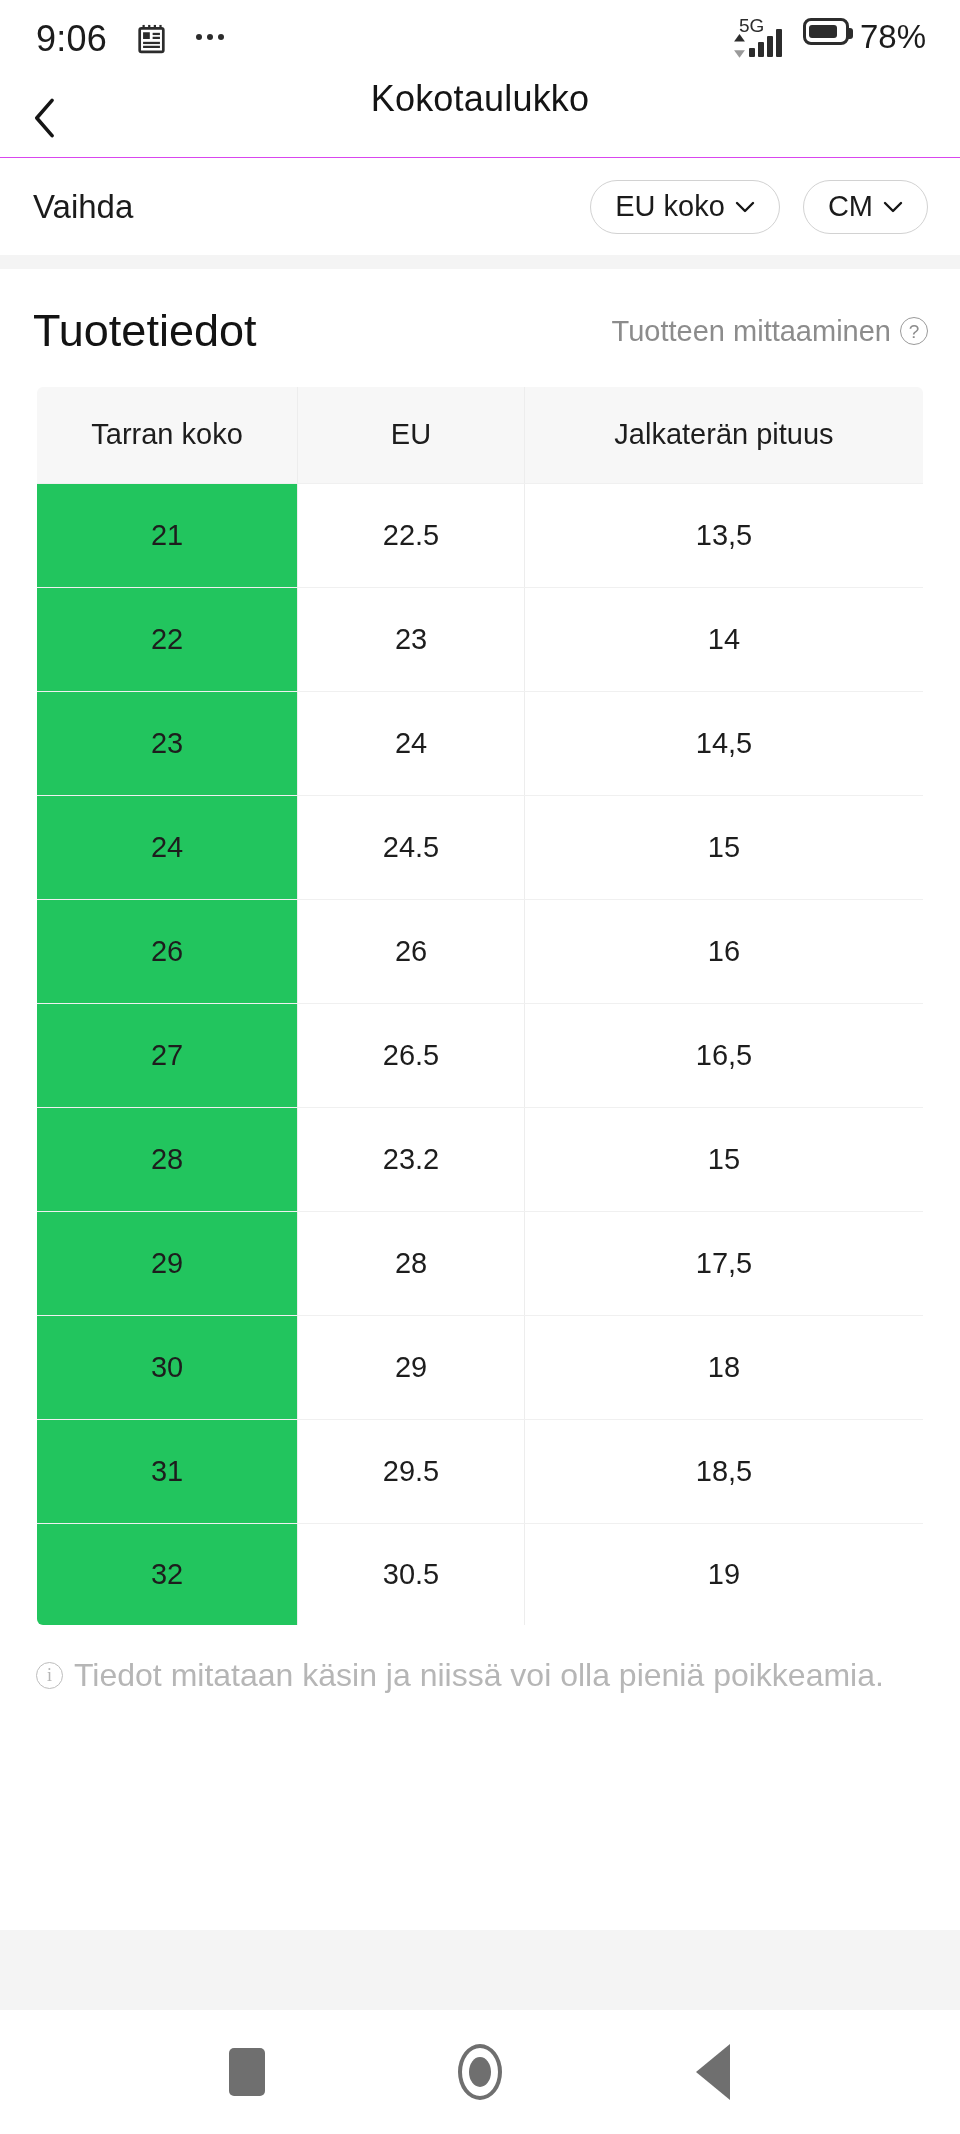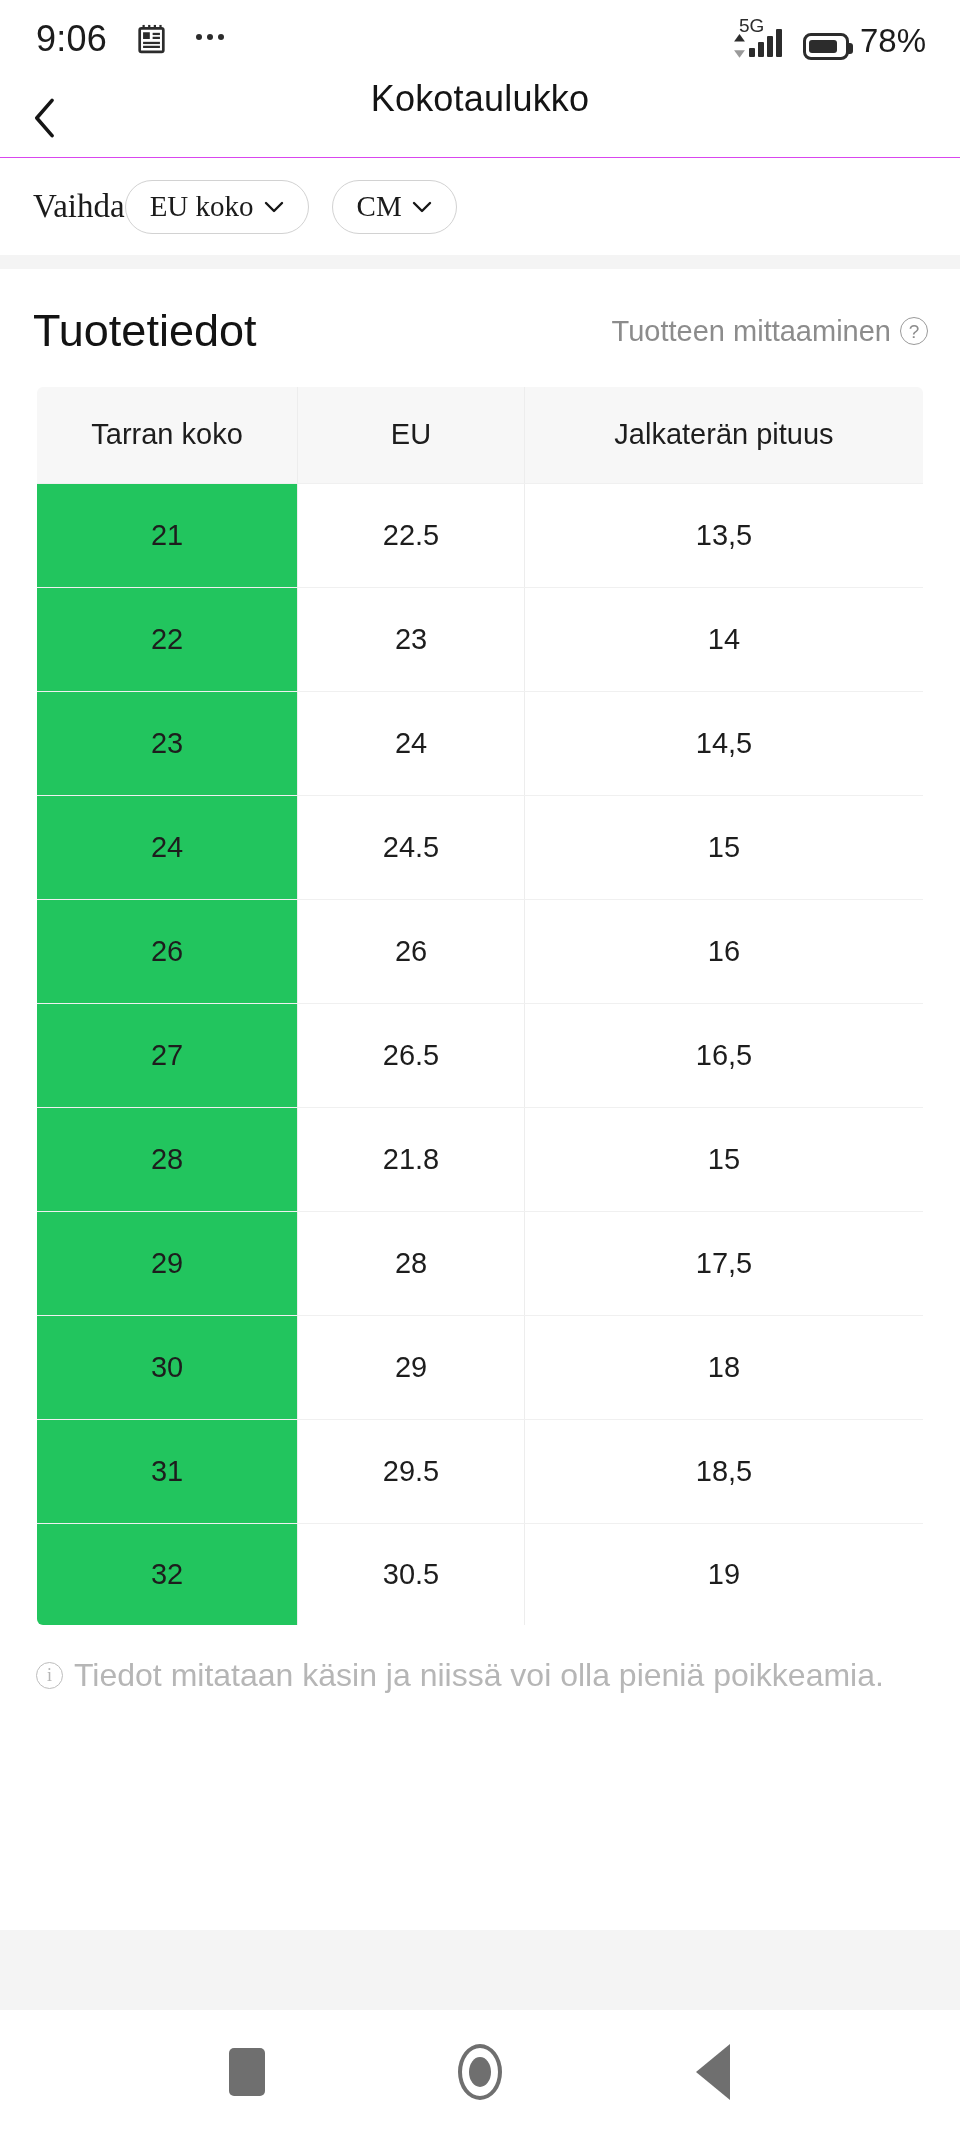--- a/index.html
+++ b/index.html
@@ -30,21 +30,21 @@
   .status-time {
     font-size: 36px;
     color: #1c1c1c;
     font-weight: 400;
     letter-spacing: 0.2px;
   }
   .note-icon { width: 27px; height: 30px; display: block; }
   .dots-icon { display: flex; gap: 5px; align-items: flex-end; padding-bottom: 4px;}
   .dots-icon i { width: 6px; height: 6px; background: #2c2c2c; border-radius: 50%; display:block;}
 
-  .status-right { display: flex; align-items: flex-end; gap: 9px; }
+  .status-right { display: flex; align-items: flex-start; gap: 9px; }
   .signal-wrap { position: relative; width: 62px; height: 42px; }
   .net-label {
     position: absolute; top: -2px; left: 7px;
     font-size: 19px; color: #2c2c2c; line-height: 1; font-weight: 500;
   }
   .bars { position: absolute; bottom: 3px; left: 17px; display: flex; align-items: flex-end; gap: 3px; }
   .bars span { width: 6px; background: #2c2c2c; border-radius: 1px; display:block; }
   .bars span:nth-child(1) { height: 9px; }
   .bars span:nth-child(2) { height: 15px; }
   .bars span:nth-child(3) { height: 21px; }
@@ -78,23 +78,22 @@
   .appbar-title {
     position: absolute; left: 0; right: 0; text-align: center;
     font-size: 36px; color: #141414; font-weight: 400;
     letter-spacing: 0.2px;
     pointer-events: none;
   }
 
   
   .switch-row {
     height: 97px;
-    display: flex; align-items: center; justify-content: flex-start;
+    display: flex; align-items: center; justify-content: space-between;
     padding: 0 32px 0 33px;
-    font-family: Liberation Serif, serif;
   }
   .switch-label { font-size: 33px; color: #1b1b1b; }
   .pill-group { display: flex; gap: 23px; align-items: center; }
   .pill {
     border: 1.5px solid #d2d2d2;
     border-radius: 40px;
     height: 54px;
     display: flex; align-items: center; gap: 10px;
     padding: 16px 24px;
     background: #fff;
@@ -316,21 +315,21 @@
             <td>26</td>
             <td>16</td>
           </tr>
           <tr>
             <td>27</td>
             <td>26.5</td>
             <td>16,5</td>
           </tr>
           <tr>
             <td>28</td>
-            <td>21.8</td>
+            <td>23.2</td>
             <td>15</td>
           </tr>
           <tr>
             <td>29</td>
             <td>28</td>
             <td>17,5</td>
           </tr>
           <tr>
             <td>30</td>
             <td>29</td>

